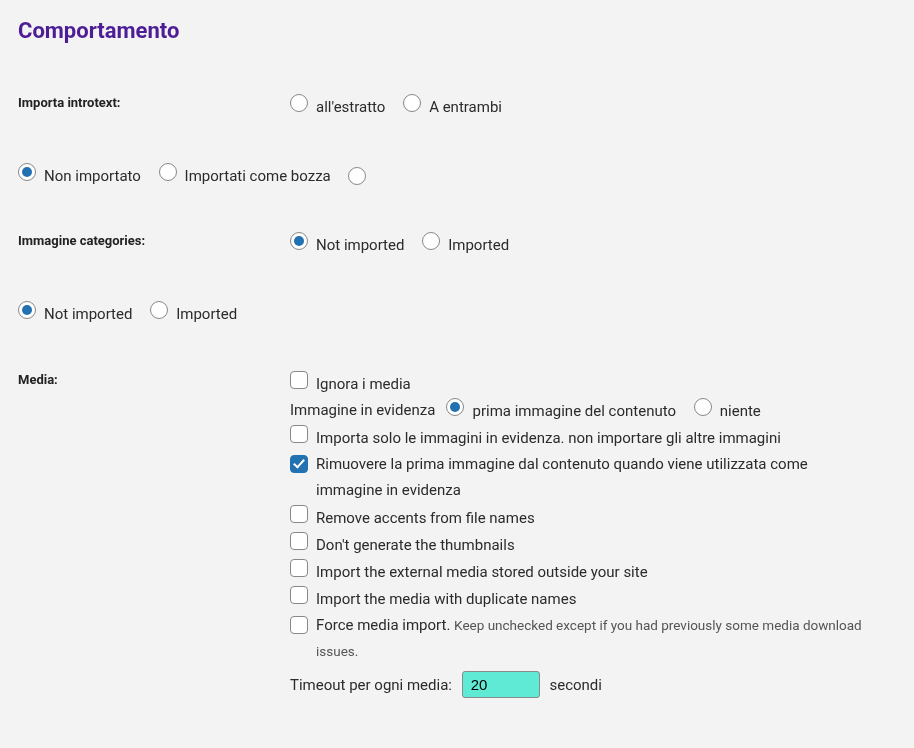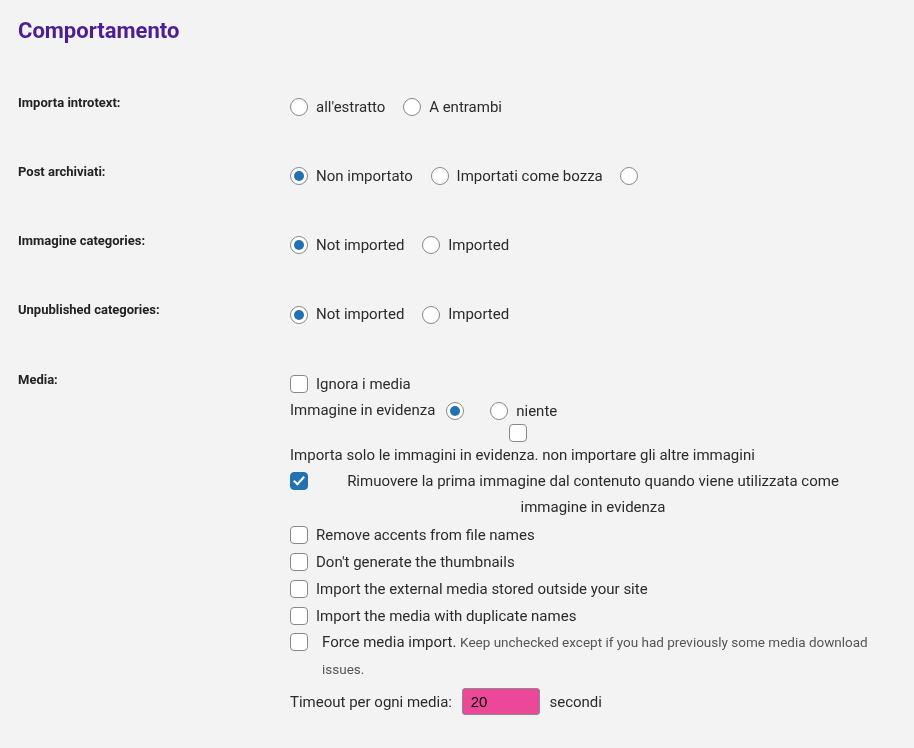--- a/index.html
+++ b/index.html
@@ -33,21 +33,20 @@
     color: #222;
   }
   .control-col {
     flex: 1;
     line-height: 1.75;
     font-size: 15px;
     color: #2b2b2b;
   }
   .radio-wrap, .check-wrap {
     display: inline-flex;
-    align-items: center;
     margin-right: 14px;
     vertical-align: middle;
     white-space: nowrap;
   }
   .radio, .check {
     width: 18px;
     height: 18px;
     flex-shrink: 0;
     margin-right: 8px;
     cursor: pointer;
@@ -99,21 +98,21 @@
   .note {
     color: #555;
     font-size: 13.5px;
   }
   input.num {
     width: 78px;
     padding: 4px 8px;
     font-size: 15px;
     border: 1px solid #8a8a8a;
     border-radius: 3px;
-    background: #ec4899;
+    background: #5eead4;
     margin: 0 6px;
   }
 </style>
 </head>
 <body>
 
 <h2 class="section">Comportamento</h2>
 
 <div class="form-row">
   <div class="label-col">Importa introtext:</div>
@@ -123,21 +122,20 @@
       <span>all'estratto</span>
     </label>
     <label class="radio-wrap">
       <span class="radio"></span>
       <span>A entrambi</span>
     </label>
   </div>
 </div>
 
 <div class="form-row">
-  <div class="label-col">Post archiviati:</div>
   <div class="control-col" style="white-space:normal;">
     <label class="radio-wrap">
       <span class="radio checked"></span>
       <span>Non importato</span>
     </label>
     <label class="radio-wrap">
       <span class="radio"></span>
       <span>Importati come bozza</span>
     </label>
     <label class="radio-wrap" style="white-space:normal;">
@@ -154,21 +152,20 @@
       <span>Not imported</span>
     </label>
     <label class="radio-wrap">
       <span class="radio"></span>
       <span>Imported</span>
     </label>
   </div>
 </div>
 
 <div class="form-row">
-  <div class="label-col">Unpublished categories:</div>
   <div class="control-col">
     <label class="radio-wrap">
       <span class="radio checked"></span>
       <span>Not imported</span>
     </label>
     <label class="radio-wrap">
       <span class="radio"></span>
       <span>Imported</span>
     </label>
   </div>
@@ -183,36 +180,37 @@
         <span class="check"></span>
         <span>Ignora i media</span>
       </label>
     </div>
 
     <div class="media-line">
       <span class="sub-label">Immagine in evidenza</span>
       &nbsp;
       <label class="radio-wrap">
         <span class="radio checked"></span>
+        <span>prima immagine del contenuto</span>
       </label>
       <label class="radio-wrap">
         <span class="radio"></span>
         <span>niente</span>
       </label>
     </div>
 
     <div class="media-line">
-      <label class="check-wrap" style="white-space:normal;flex-direction:column;">
+      <label class="check-wrap" style="white-space:normal;">
         <span class="check"></span>
         <span>Importa solo le immagini in evidenza. non importare gli altre immagini</span>
       </label>
     </div>
 
     <div class="media-line">
-      <label class="check-wrap" style="white-space:normal; align-items:flex-start;text-align:center;">
+      <label class="check-wrap" style="white-space:normal; align-items:flex-start;">
         <span class="check checked" style="margin-top:4px;"></span>
         <span>Rimuovere la prima immagine dal contenuto quando viene utilizzata come immagine in evidenza</span>
       </label>
     </div>
 
     <div class="media-line">
       <label class="check-wrap">
         <span class="check"></span>
         <span>Remove accents from file names</span>
       </label>
@@ -233,21 +231,21 @@
     </div>
 
     <div class="media-line">
       <label class="check-wrap">
         <span class="check"></span>
         <span>Import the media with duplicate names</span>
       </label>
     </div>
 
     <div class="media-line">
-      <label class="check-wrap" style="white-space:normal; align-items:flex-start;gap:6px;">
+      <label class="check-wrap" style="white-space:normal; align-items:flex-start;">
         <span class="check" style="margin-top:4px;"></span>
         <span>
           <span>Force media import.</span>
           <span class="note">Keep unchecked except if you had previously some media download issues.</span>
         </span>
       </label>
     </div>
 
     <div class="media-line" style="margin-top:6px;">
       <span>Timeout per ogni media:</span>

